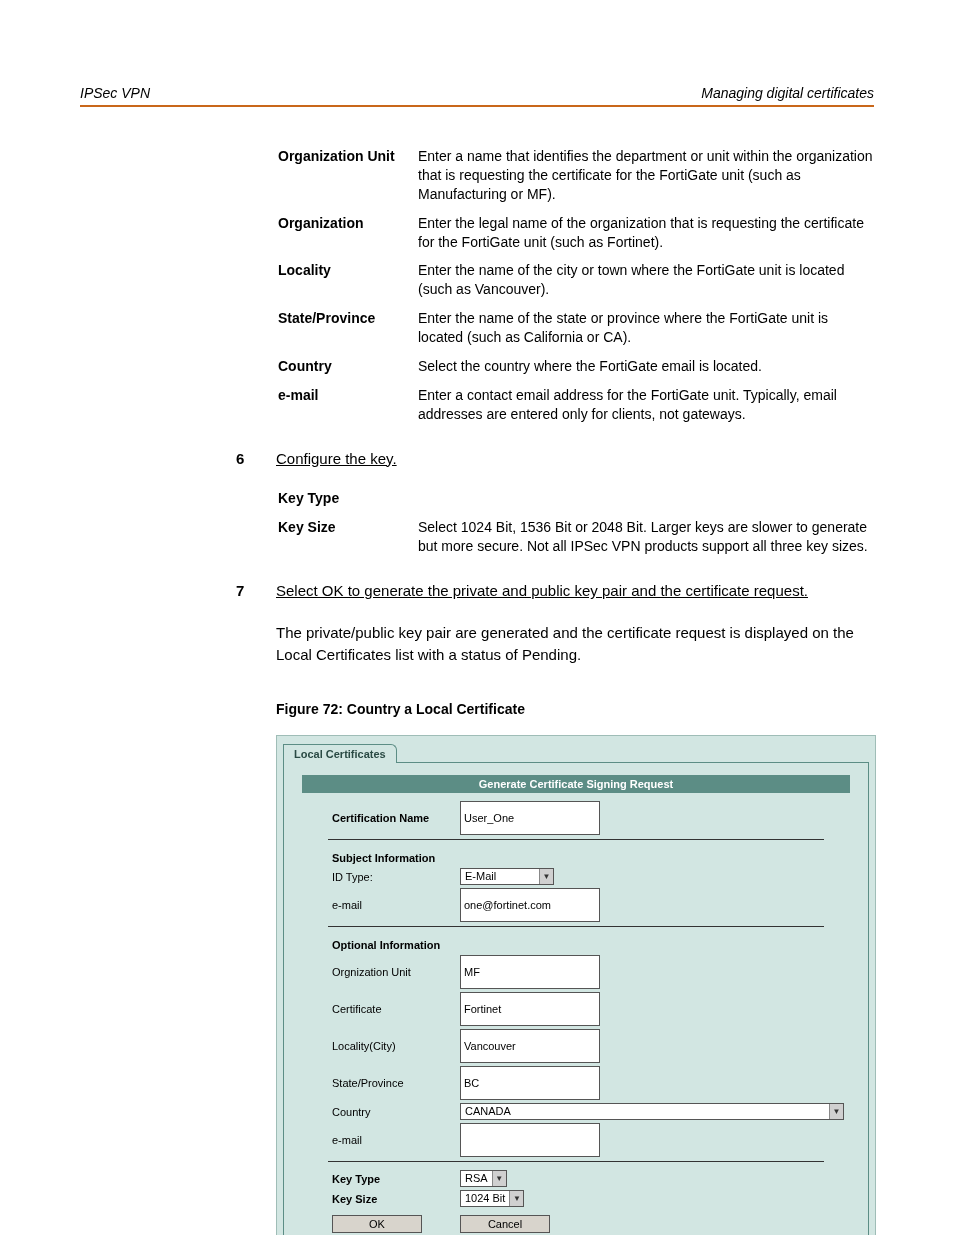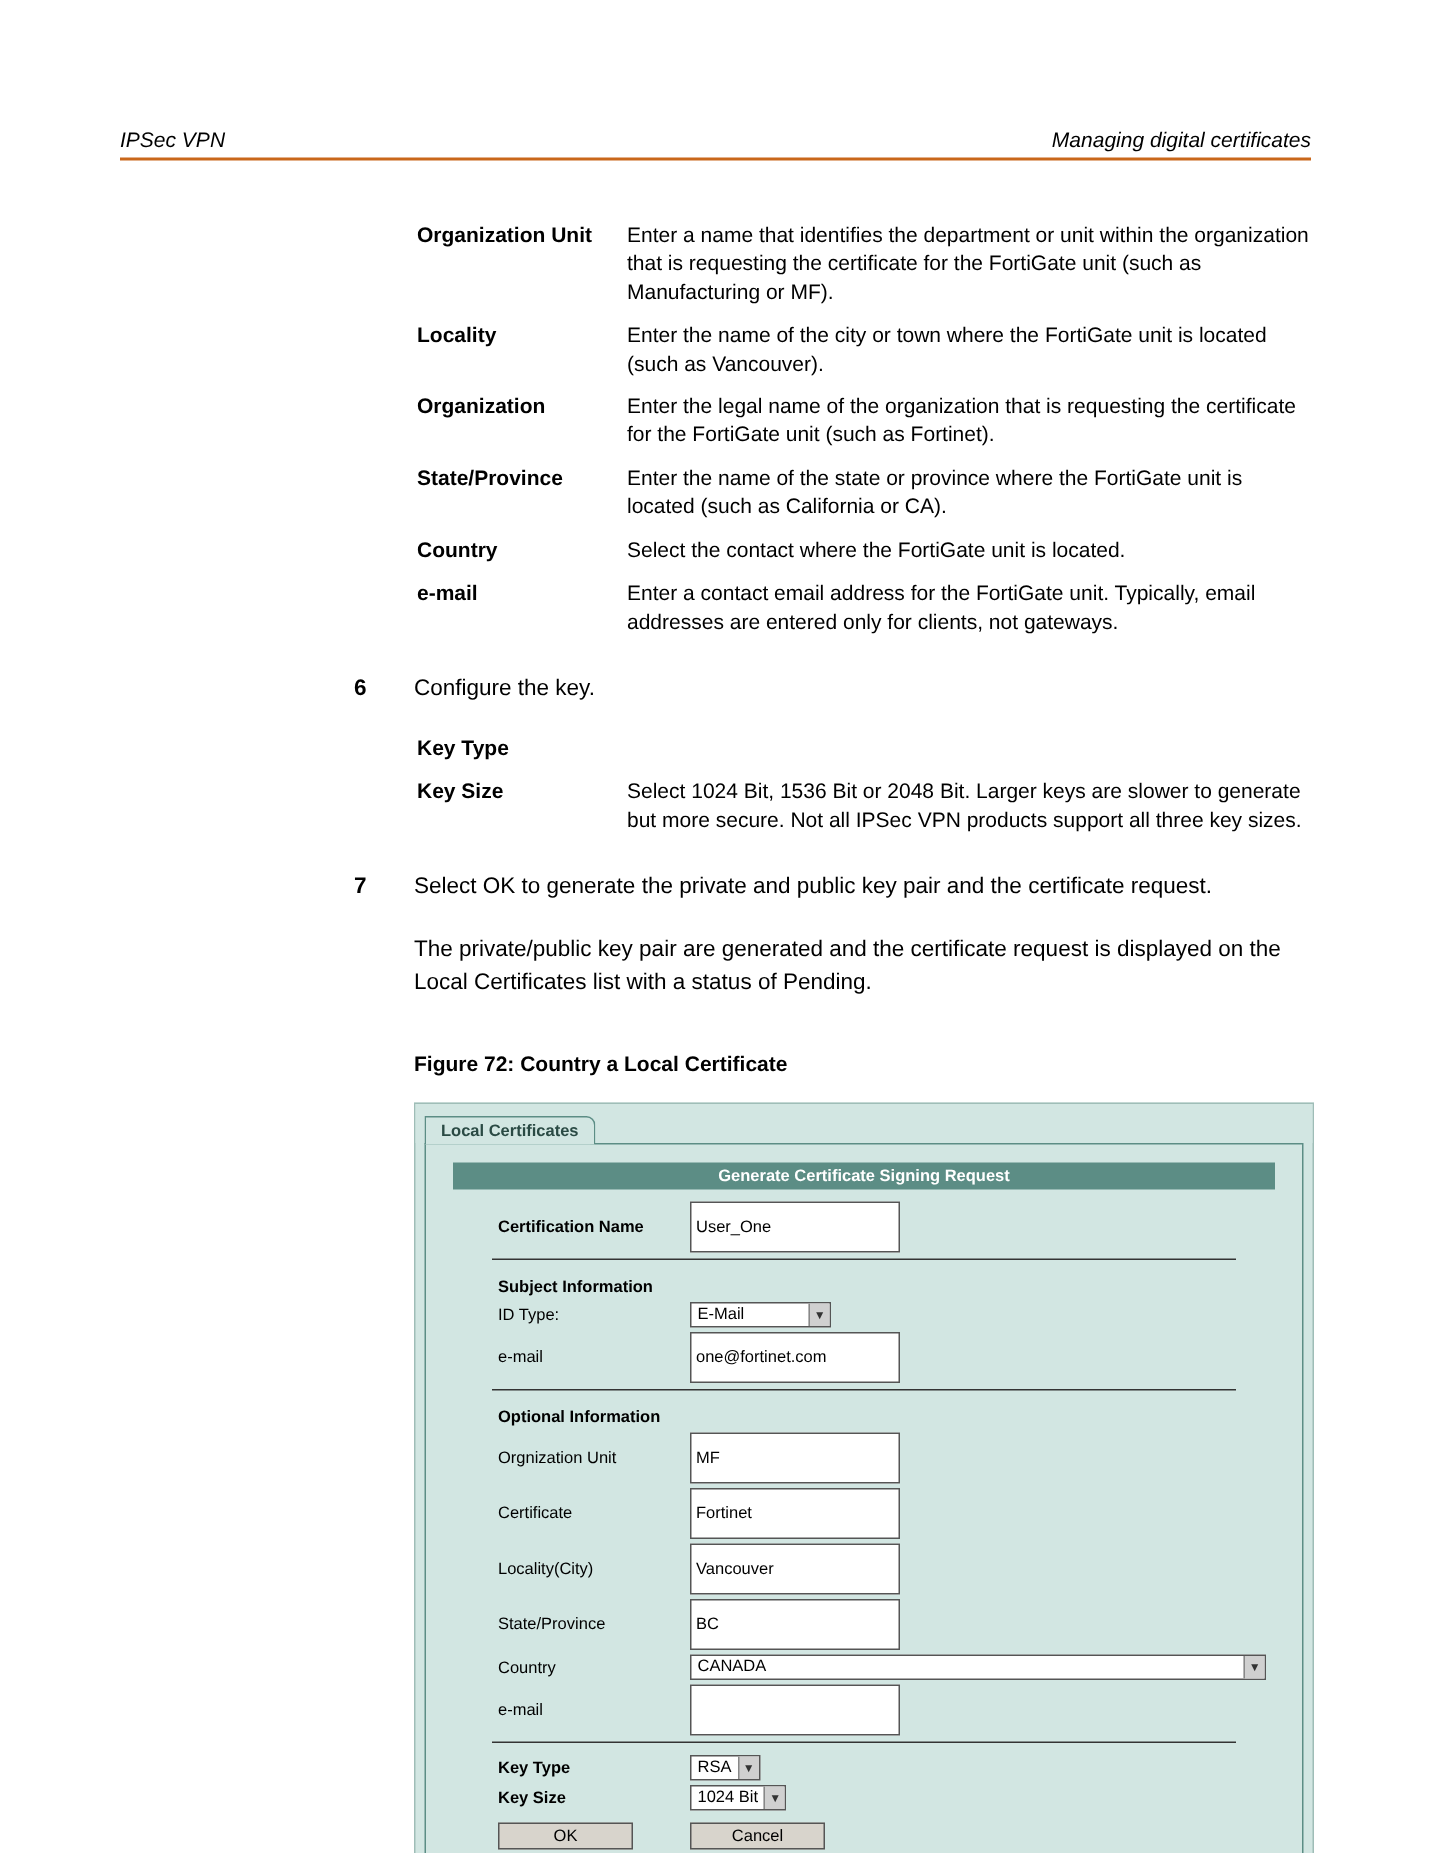--- a/index.html
+++ b/index.html
@@ -52,20 +52,21 @@
   .step-num {
     width: 40px;
     flex: 0 0 40px;
     font-weight: bold;
     text-align: left;
     margin-left: 156px;
   }
   .step-text {
     flex: 1;
     padding-right: 10px;
+    text-decoration: underline;
   }
   .step-extra {
     margin-left: 196px;
     font-size: 15px;
     line-height: 1.45;
     margin-top: 16px;
     padding-right: 10px;
   }
   .figure-caption {
     margin-left: 196px;
@@ -217,34 +218,34 @@
     <span>Managing digital certificates</span>
   </div>
   <hr class="hr">
 
   <div class="def-table">
     <div class="def-row">
         <div class="def-label">Organization Unit</div>
         <div class="def-desc">Enter a name that identifies the department or unit within the organization that is requesting the certificate for the FortiGate unit (such as Manufacturing or MF).</div>
       </div>
     <div class="def-row">
+        <div class="def-label">Organization</div>
+        <div class="def-desc">Enter the legal name of the organization that is requesting the certificate for the FortiGate unit (such as Fortinet).</div>
+      </div>
+    <div class="def-row">
         <div class="def-label">Locality</div>
         <div class="def-desc">Enter the name of the city or town where the FortiGate unit is located (such as Vancouver).</div>
       </div>
     <div class="def-row">
-        <div class="def-label">Organization</div>
-        <div class="def-desc">Enter the legal name of the organization that is requesting the certificate for the FortiGate unit (such as Fortinet).</div>
-      </div>
-    <div class="def-row">
         <div class="def-label">State/Province</div>
         <div class="def-desc">Enter the name of the state or province where the FortiGate unit is located (such as California or CA).</div>
       </div>
     <div class="def-row">
         <div class="def-label">Country</div>
-        <div class="def-desc">Select the contact where the FortiGate unit is located.</div>
+        <div class="def-desc">Select the country where the FortiGate email is located.</div>
       </div>
     <div class="def-row">
         <div class="def-label">e-mail</div>
         <div class="def-desc">Enter a contact email address for the FortiGate unit. Typically, email addresses are entered only for clients, not gateways.</div>
       </div>
   </div>
 
   <div class="step-row">
     <div class="step-num">6</div>
     <div class="step-text">Configure the key.</div>

